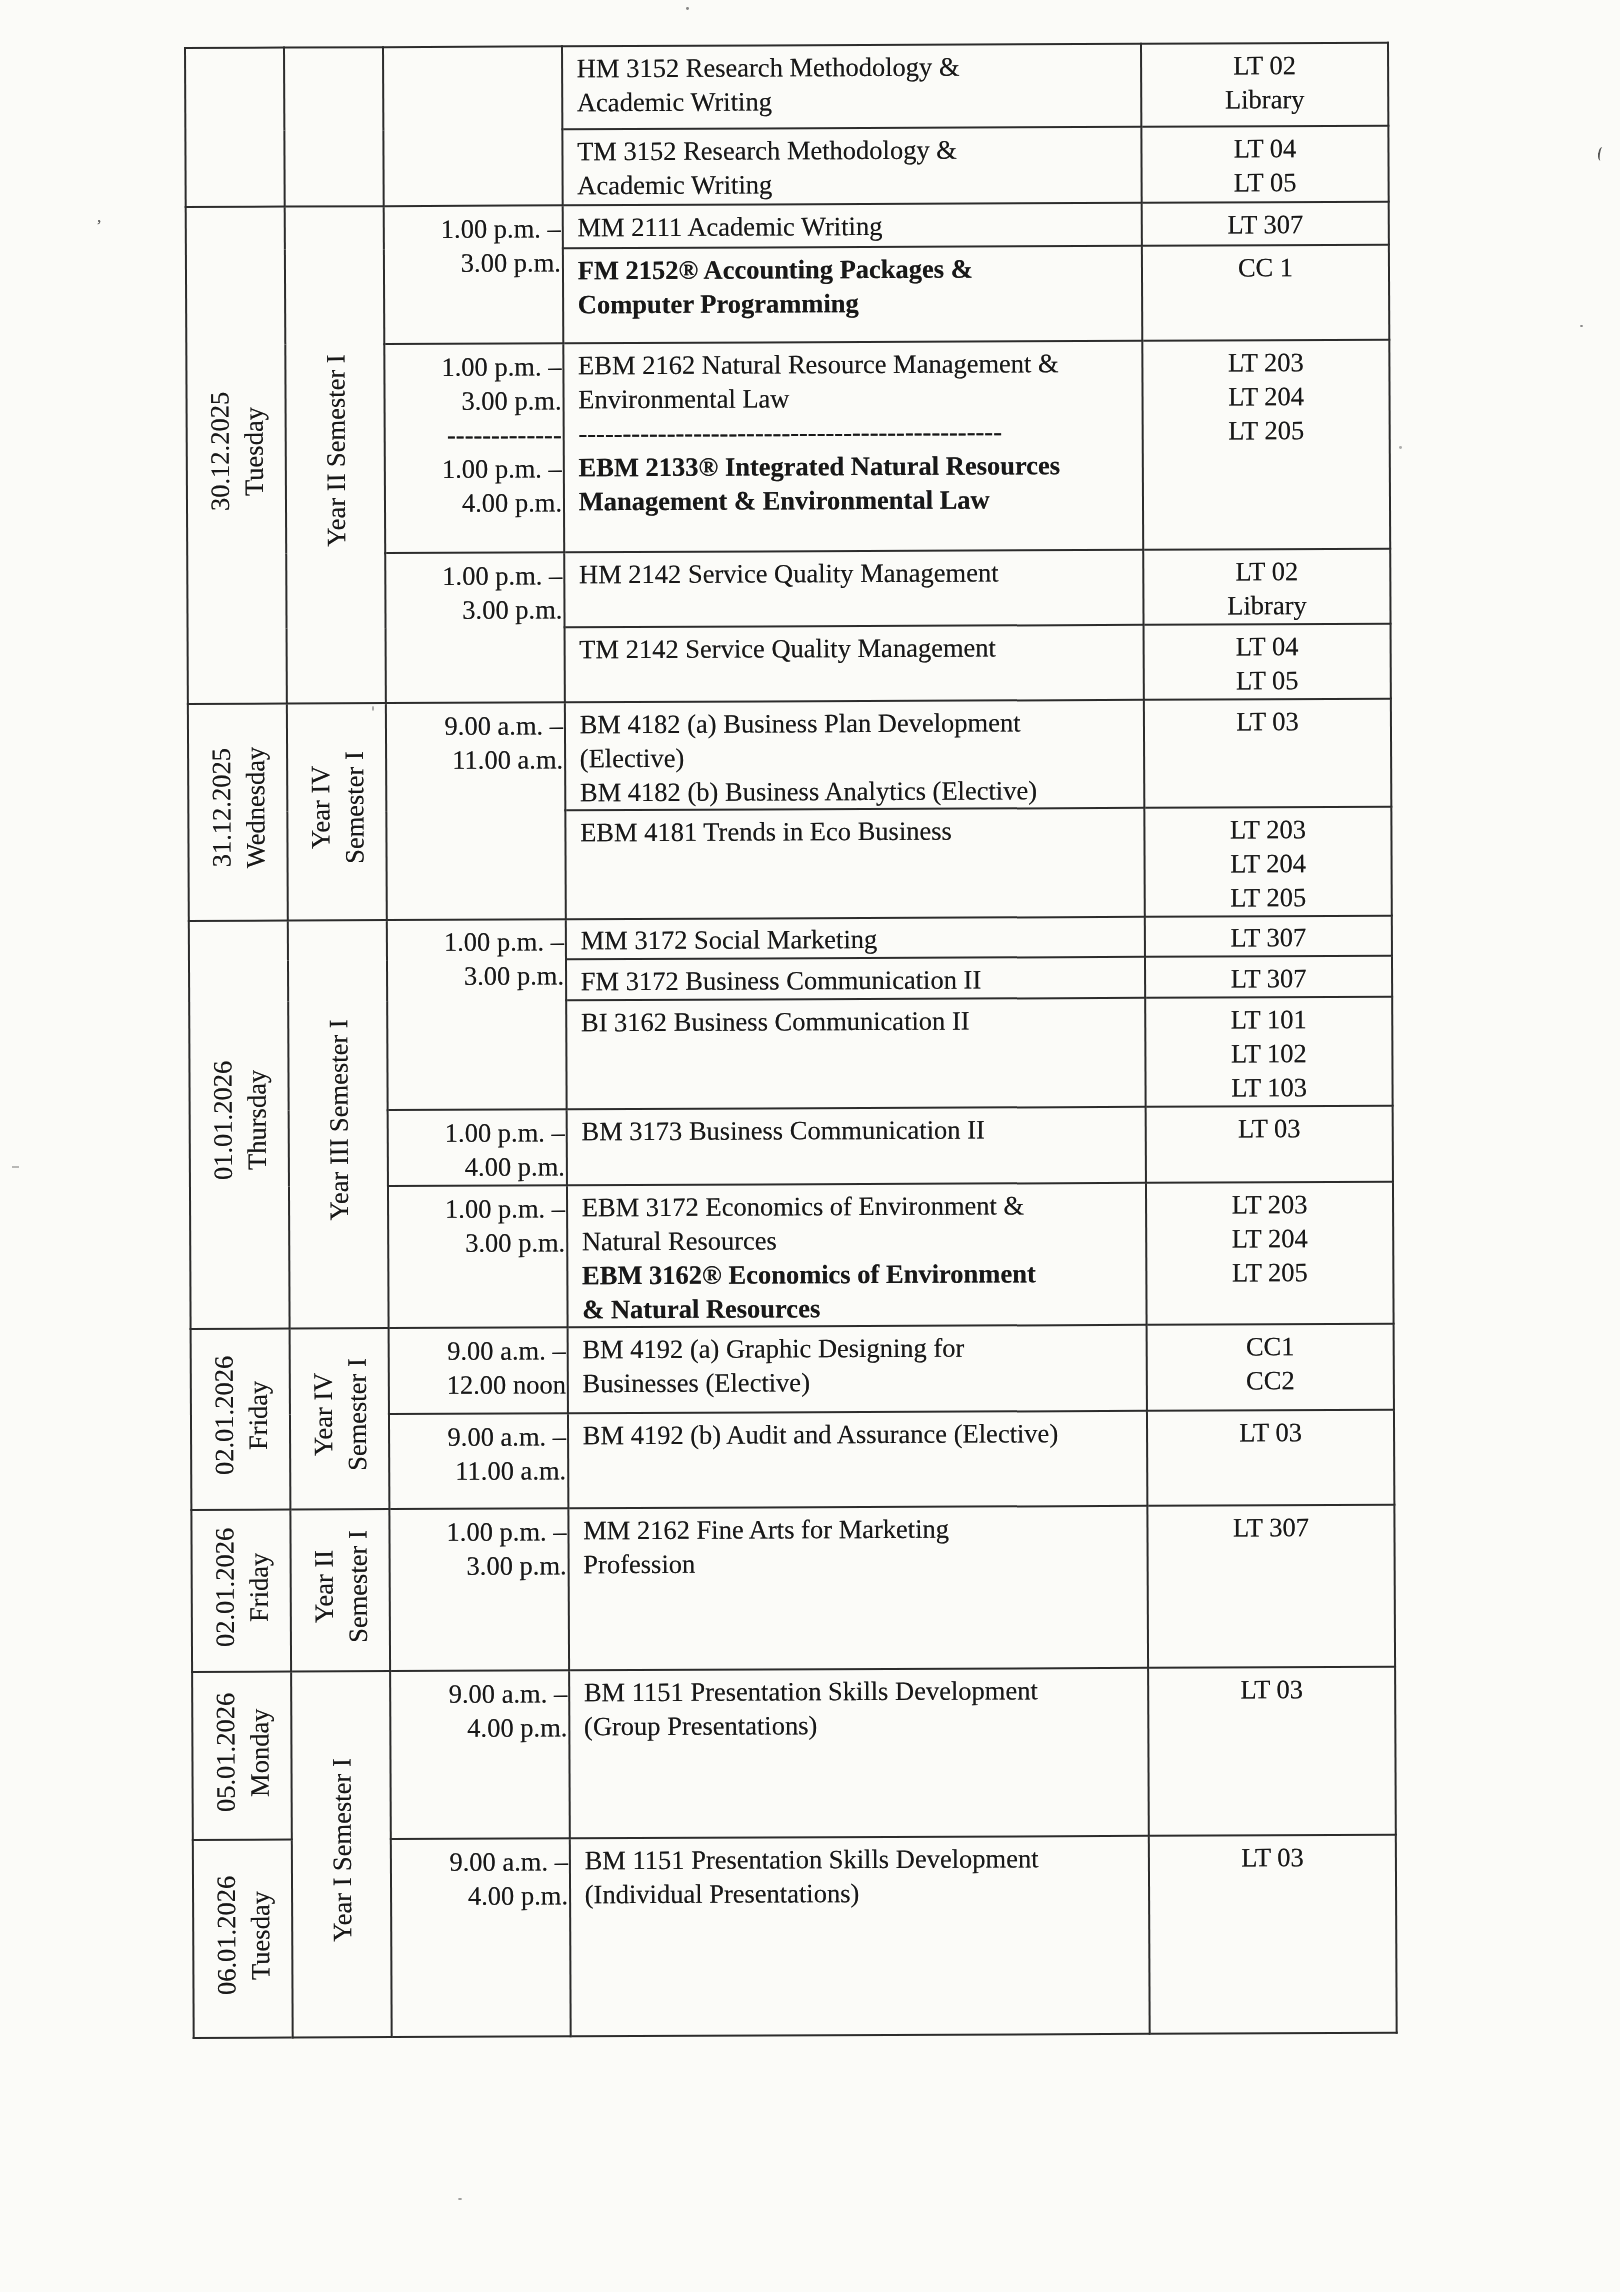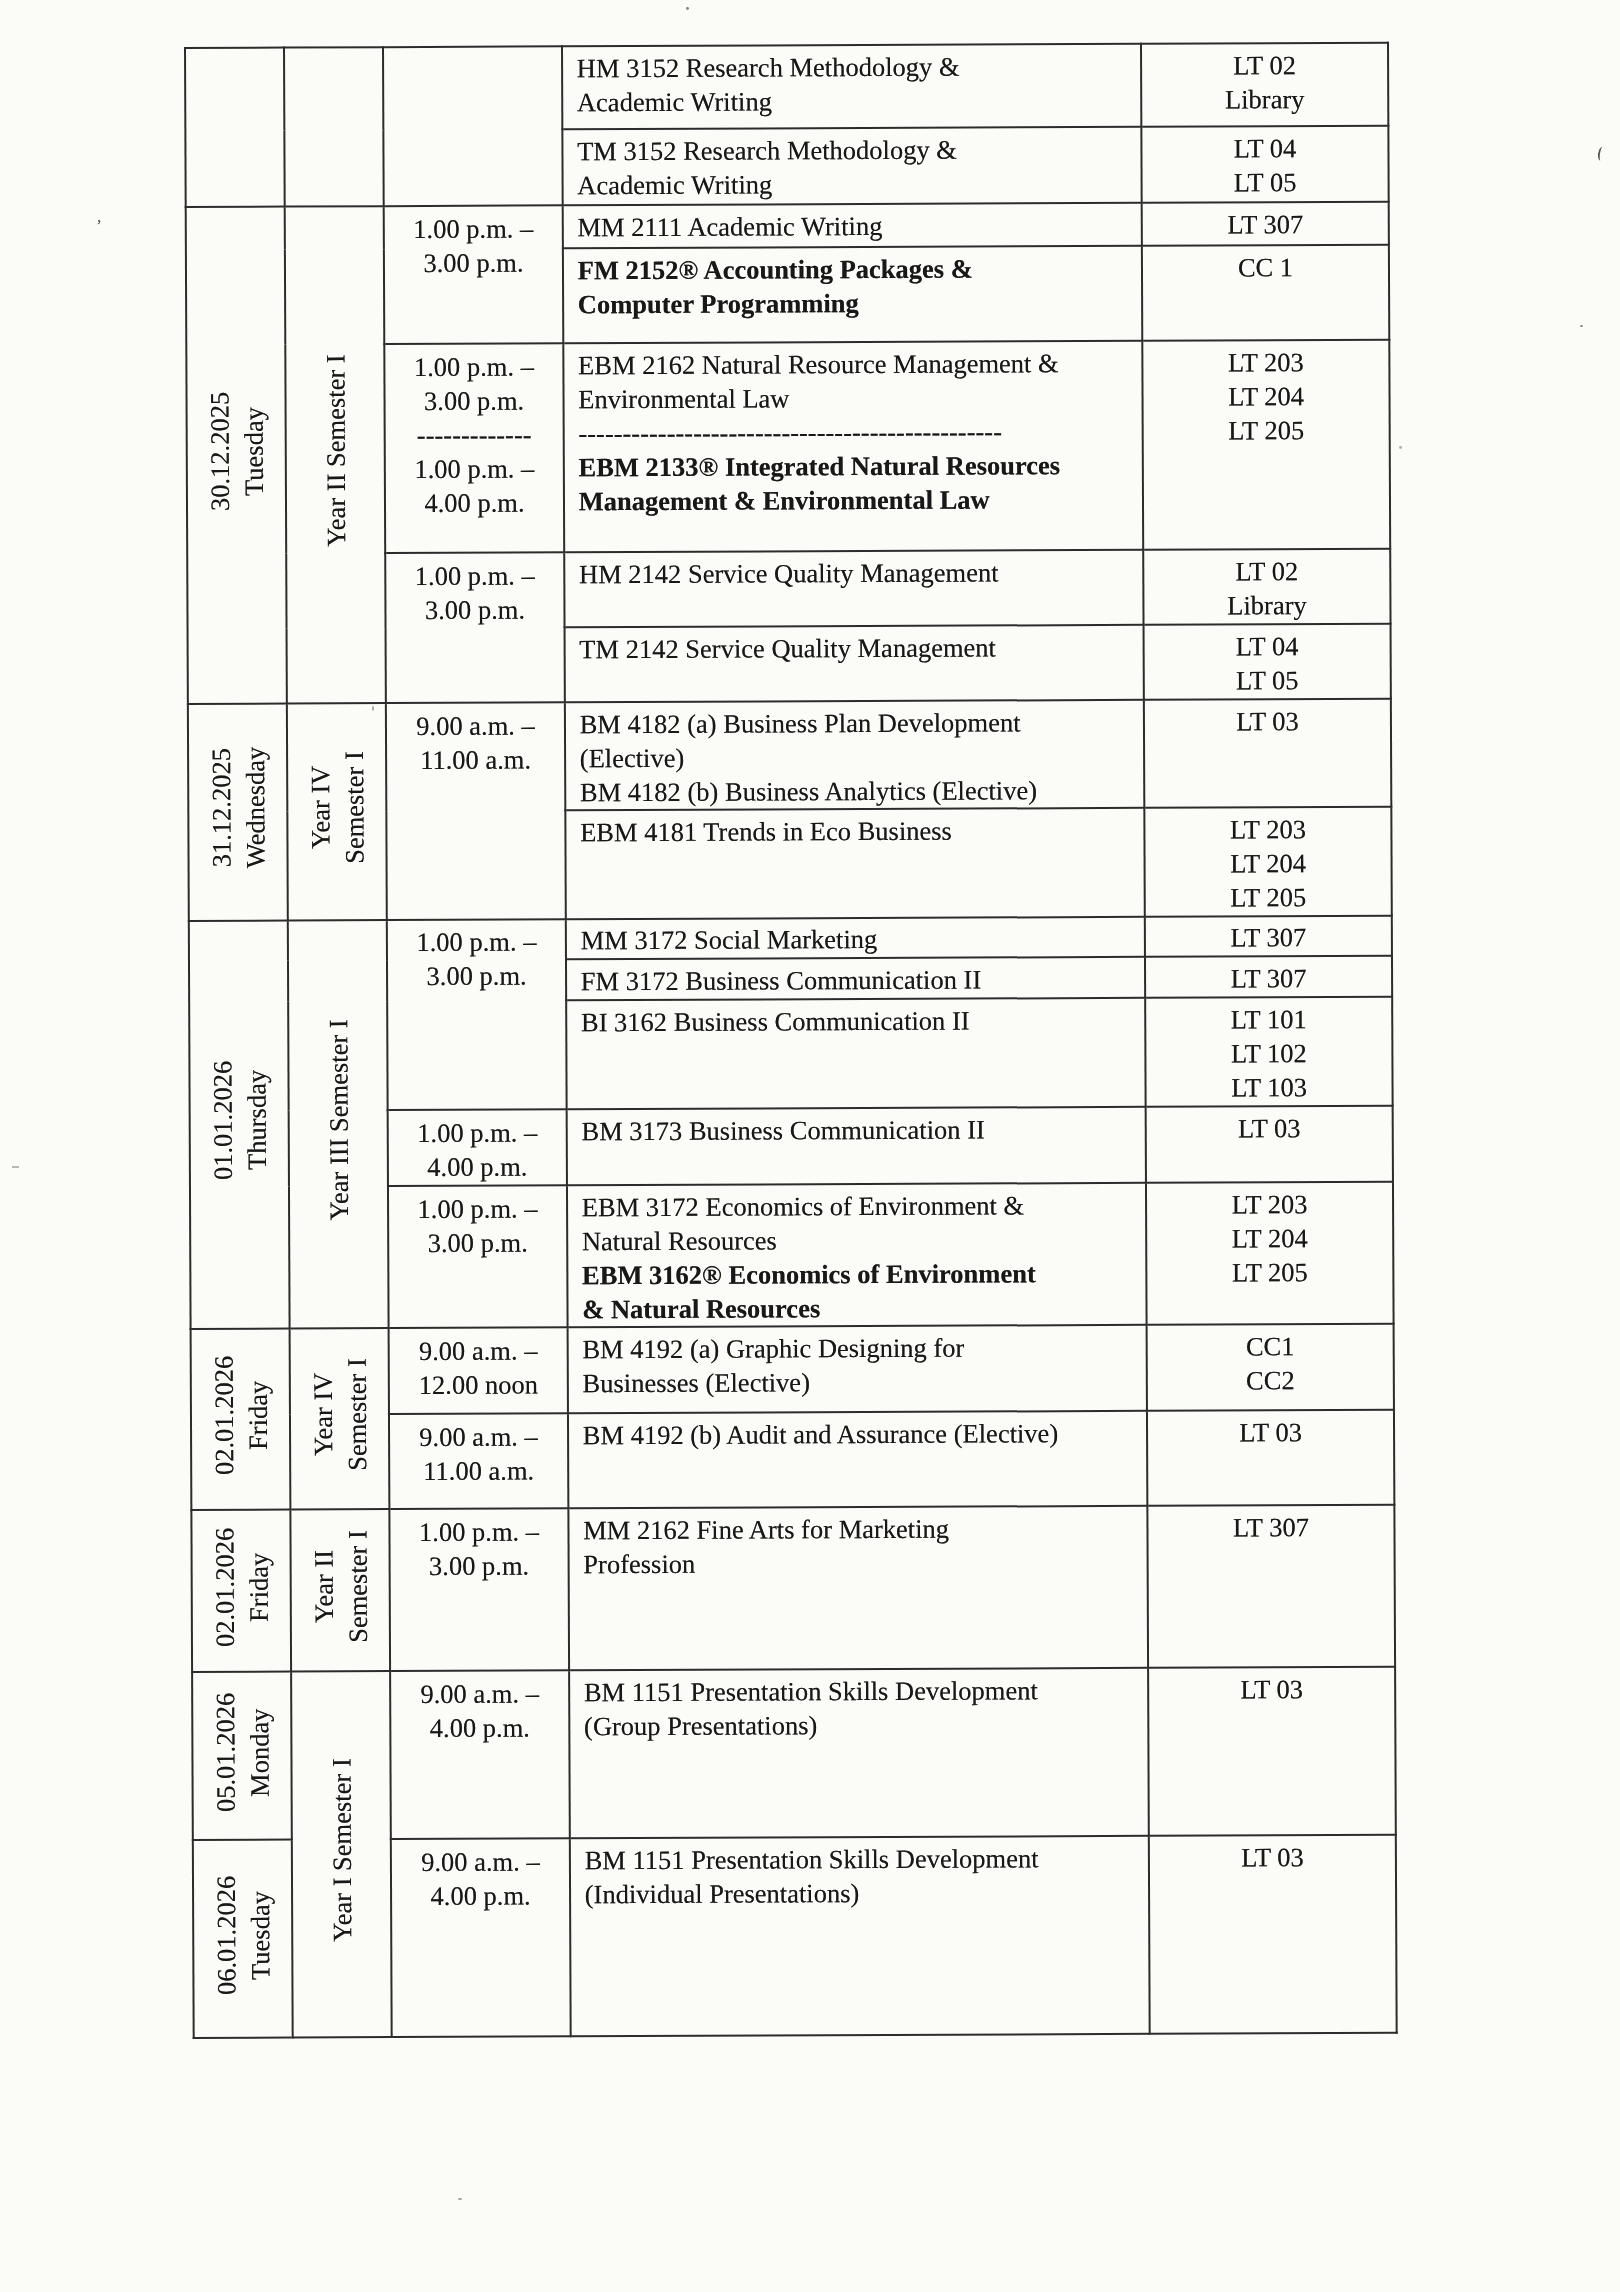--- a/index.html
+++ b/index.html
@@ -19,21 +19,21 @@
   col.w-time{width:179px;}
   col.w-course{width:579px;}
   col.w-loc{width:247px;}
   .pre{white-space:pre-line;}
   .c-date,.c-year{text-align:center;vertical-align:middle;}
   .vtext{
     writing-mode:vertical-rl;transform:rotate(180deg);
     white-space:pre-line;display:inline-block;
     line-height:34px;text-align:center;
   }
-  .c-time{text-align:center;vertical-align:top;padding-top:4.9px;}
+  .c-time{text-align:right;vertical-align:top;padding-top:4.9px;}
   .c-course{vertical-align:top;padding:3.9px 7.8px 0 13.7px;}
   .c-loc{text-align:center;vertical-align:top;padding-top:3.9px;}
   .seg{white-space:pre-line;}
   .seg.bold{font-weight:700;}
   
   .spk{position:absolute;background:#3b3b3b;border-radius:50%;opacity:.6;}
   .spk-txt{position:absolute;color:#2f2f2f;opacity:.75;font-size:17.6px;line-height:1;}
   .squiggle{position:absolute;width:4.9px;height:13.7px;border-left:2.9px solid #2e2e2e;border-radius:60% 0 0 60%;opacity:.8;transform:rotate(8deg);}
 </style>
 </head>

